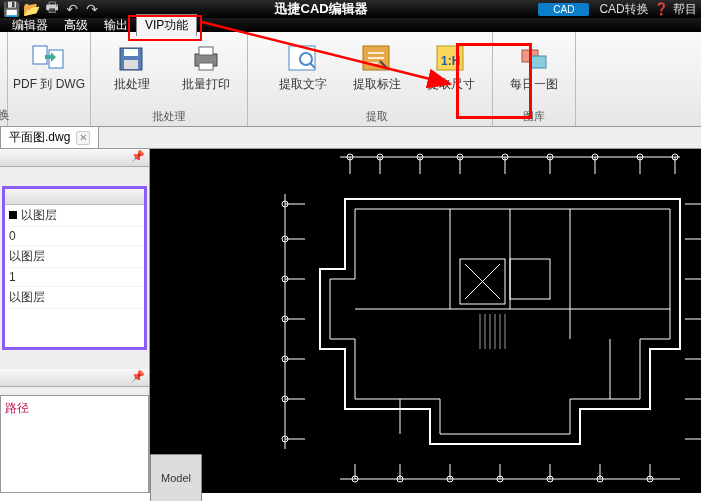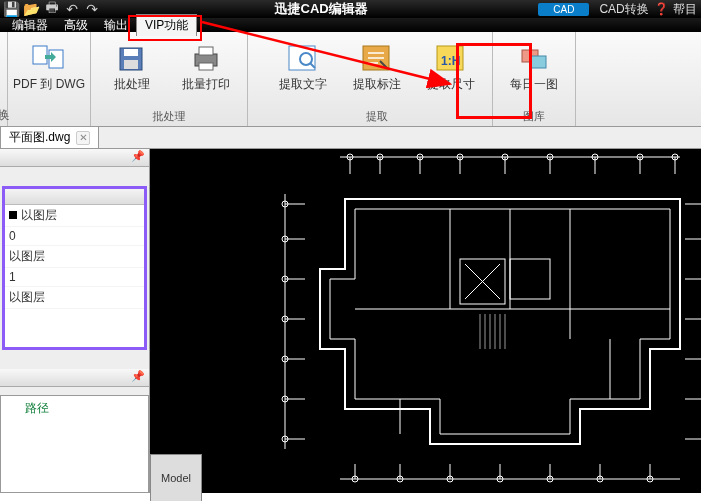--- a/index.html
+++ b/index.html
@@ -26,21 +26,21 @@
 .filetab{background:#fff;border:1px solid #999;border-bottom:none;padding:2px 8px;margin-right:5px;display:flex;align-items:center}
 .filetab .close{margin-left:6px;color:#888;width:14px;height:14px;text-align:center;line-height:12px;border:1px solid #ccc;background:#f5f5f5;border-radius:2px;font-size:10px}
 .workspace{display:flex;height:344px}
 .left-panel{width:150px;background:#eee;display:flex;flex-direction:column;border-right:1px solid #999}
 .panel-header{height:18px;background:linear-gradient(#f8f8f8,#ddd);border-bottom:1px solid #aaa;position:relative}
 .panel-header .pin{position:absolute;right:4px;top:1px;font-size:11px}
 .layer-list{background:#fff;border:3px solid #8b5cf6;margin:19px 2px;height:164px;overflow:hidden}
 .layer-row{padding:2px 4px;border-bottom:1px solid #f4f4f4;color:#333;white-space:nowrap}
 .layer-row .sw{display:inline-block;width:8px;height:8px;background:#000;margin-right:4px}
 .path-panel{margin-top:8px;background:#fff;border:1px solid #999;flex:1}
-.path-panel .ph{padding:4px 24px;color:#15803d}
+.path-panel .ph{padding:4px 4px;color:#be185d}
 .canvas{flex:1;background:#000;position:relative;overflow:hidden}
 .canvas svg{position:absolute;left:0;top:0}
 .bottom-tabs{position:absolute;left:150px;bottom:0;height:18px;display:flex;align-items:flex-end}
 .bottom-tab{background:#ddd;border:1px solid #888;border-bottom:none;padding:17px 10px;font-size:11px;color:#333}
 .ribbon-left-edge{width:8px;border-right:1px solid #bbb;display:flex;align-items:flex-end;justify-content:center;color:#555;padding-bottom:2px}
 </style>
 </head>
 <body>
 
 <div class="titlebar">

